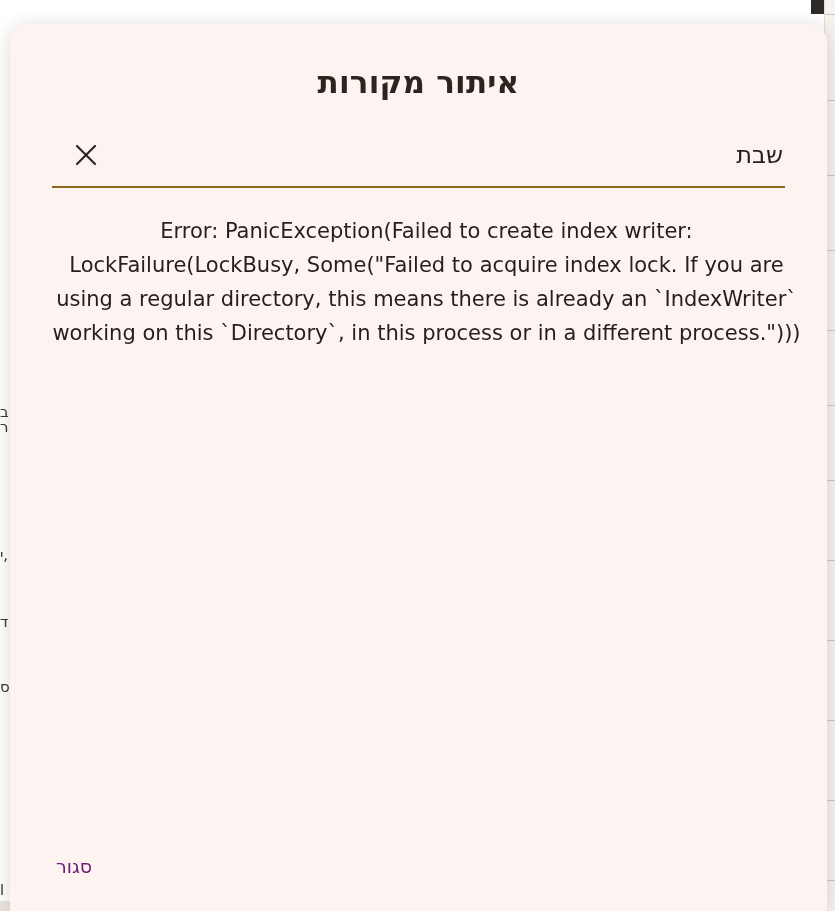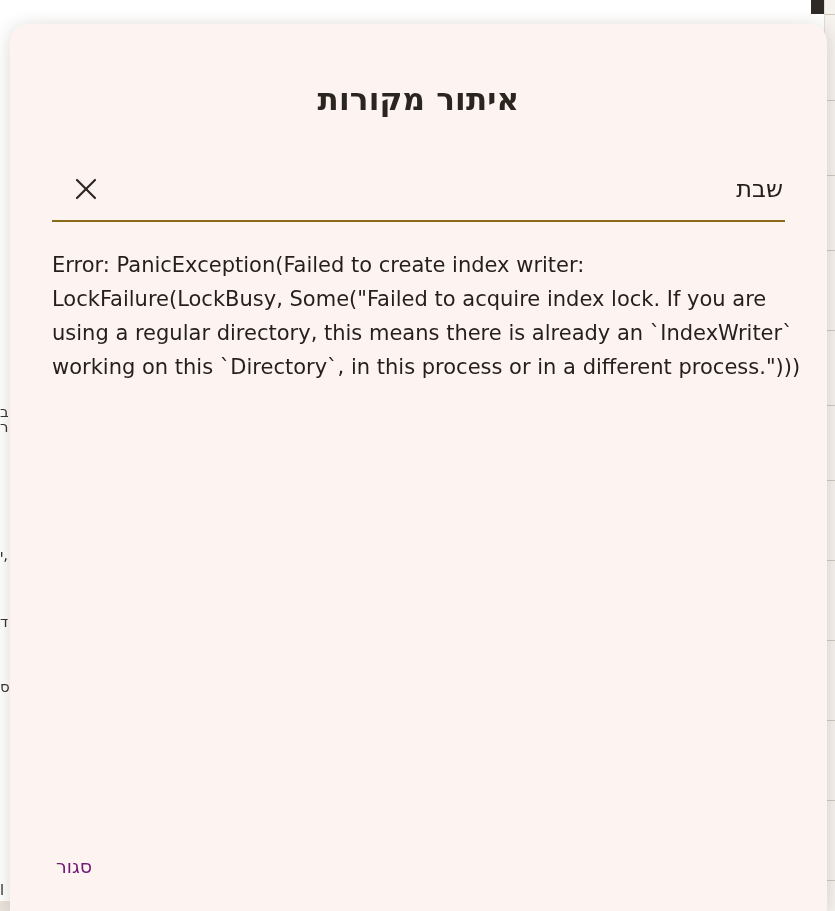--- a/index.html
+++ b/index.html
@@ -88,21 +88,21 @@
     height: 887px;
     background: #fdf4f1;
     border-radius: 18px 18px 0 0;
     box-shadow: 0 2px 18px rgba(60, 40, 30, 0.18);
     overflow: hidden;
     display: flex;
     flex-direction: column;
   }
 
   .dialog-title {
-    margin: 17px;
+    margin: 0;
     padding: 40px 0 0 0;
     text-align: center;
     font-size: 31px;
     font-weight: 700;
     color: #2b2520;
     direction: rtl;
     letter-spacing: 0.2px;
   }
 
   .search-row {
@@ -147,21 +147,21 @@
   }
   .clear-btn svg line {
     stroke: #2b2520;
     stroke-width: 2.2;
     stroke-linecap: round;
   }
 
   .error-area {
     margin: 26px 26px 0 42px;
     direction: ltr;
-    text-align: left;
+    text-align: center;
   }
   .error-text {
     font-size: 21px;
     line-height: 1.62;
     color: #241f1b;
     font-family: "DejaVu Sans", "Liberation Sans", sans-serif;
     white-space: pre-wrap;
     word-break: break-word;
   }
 

